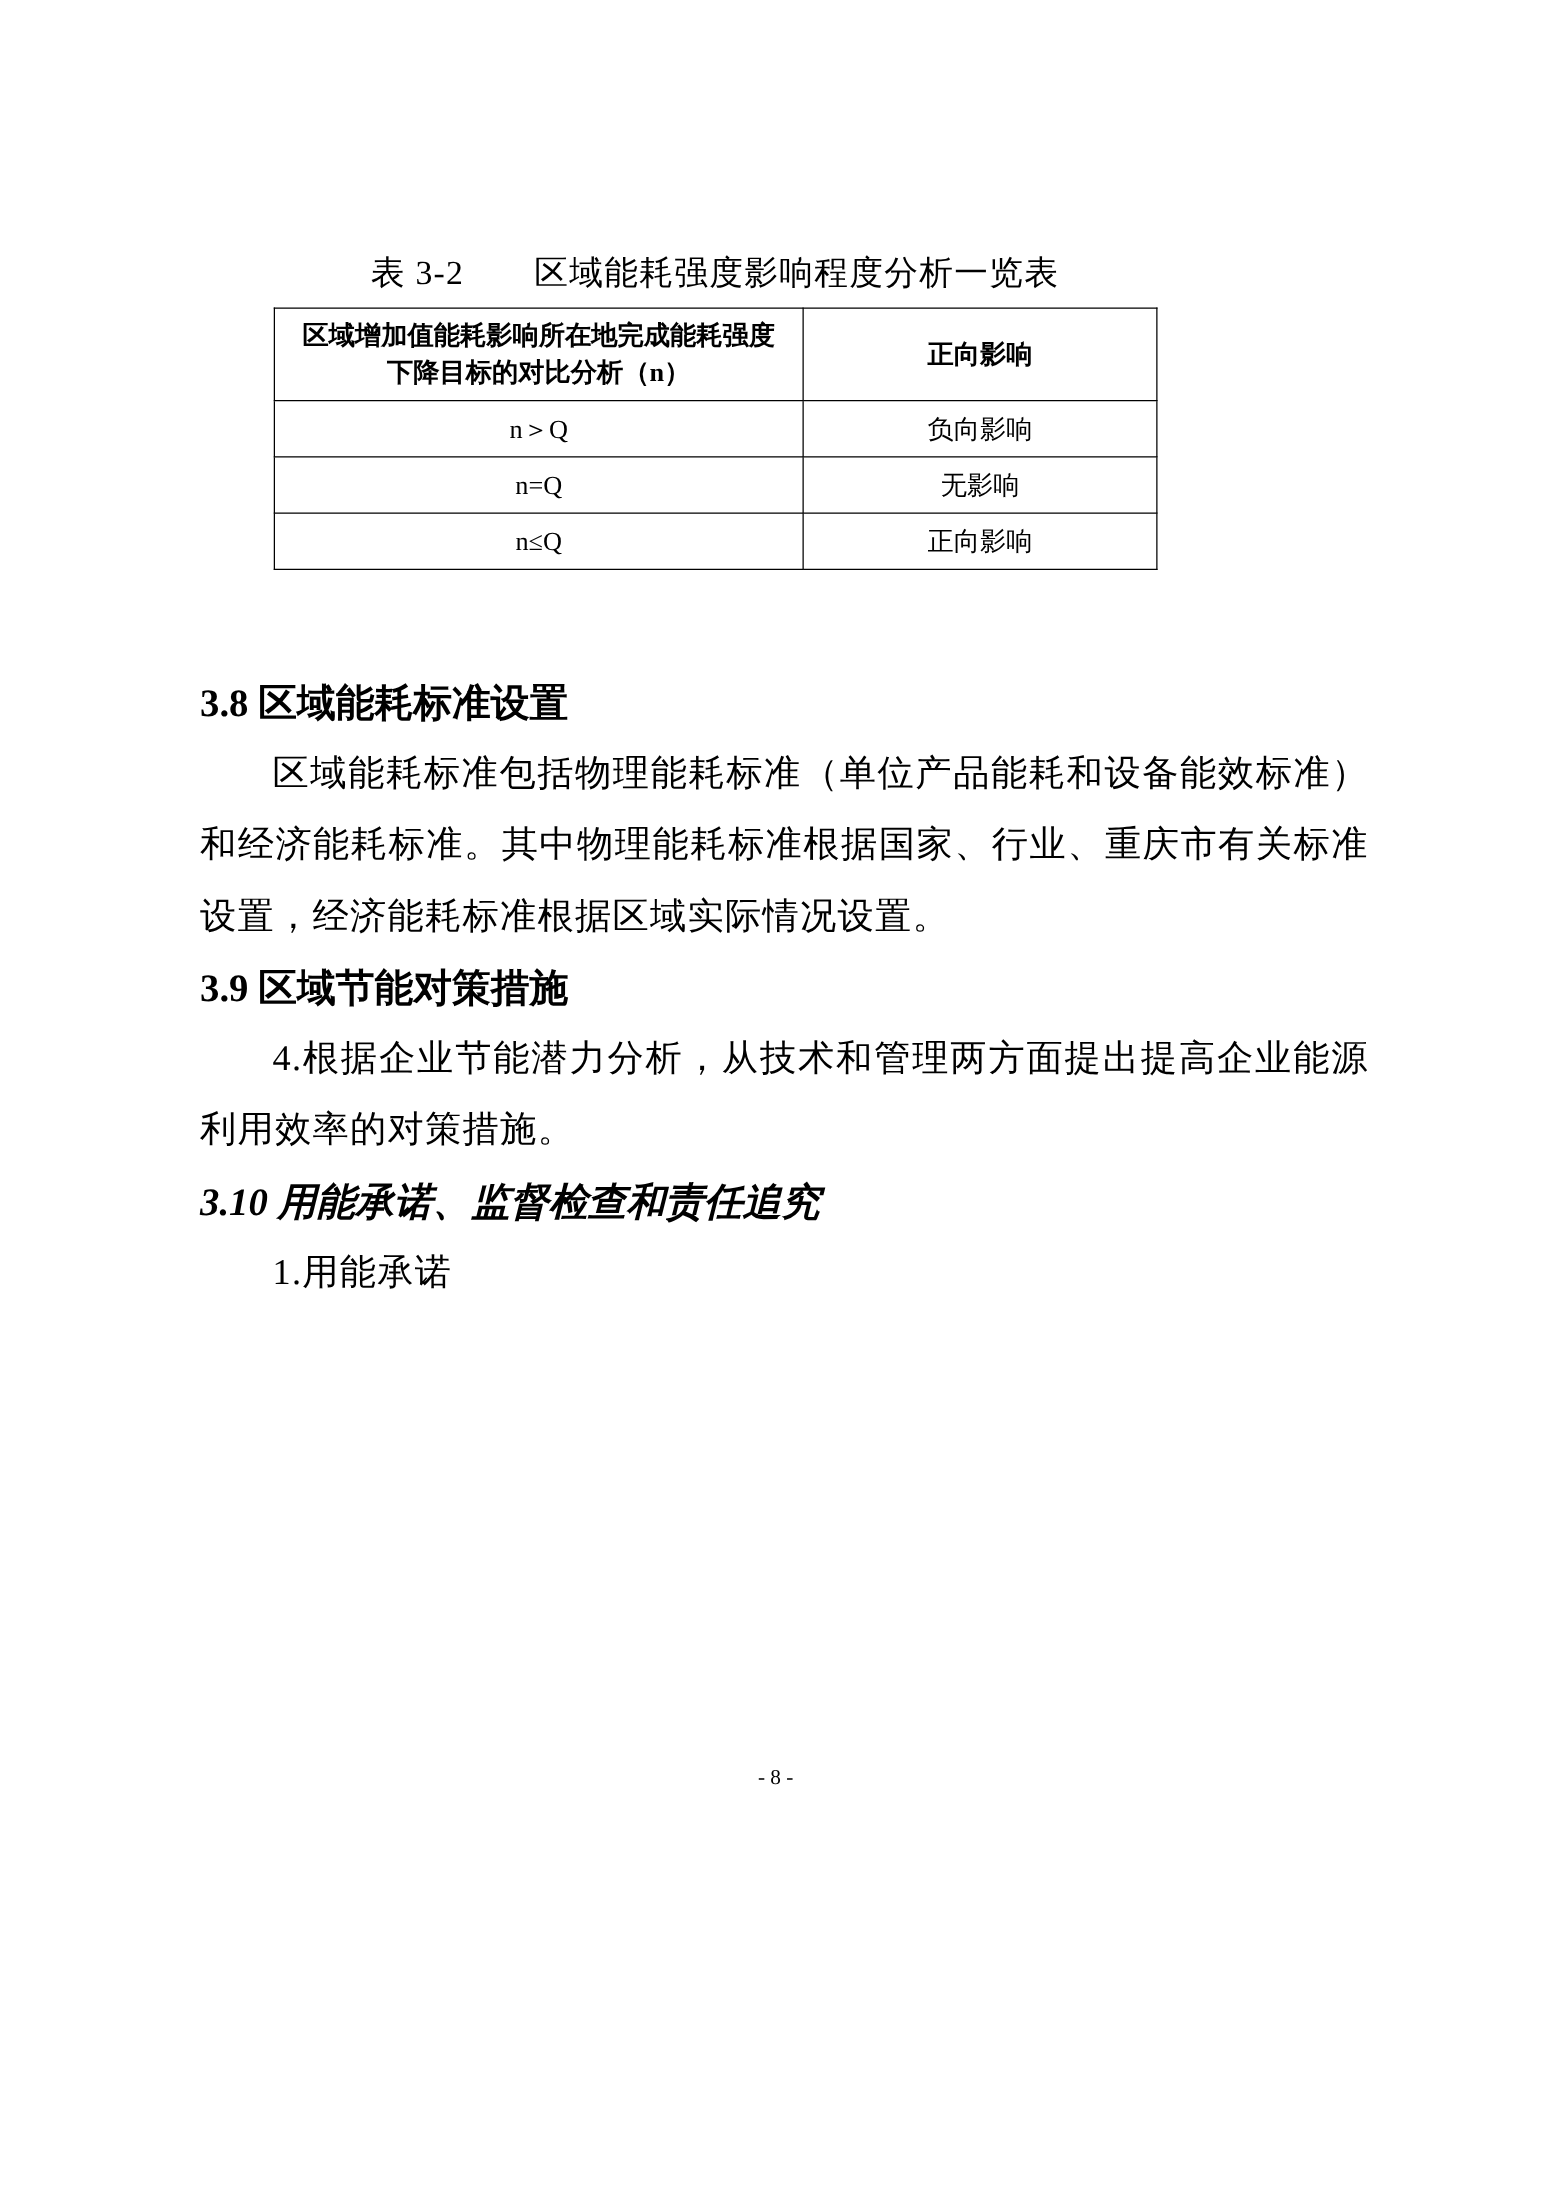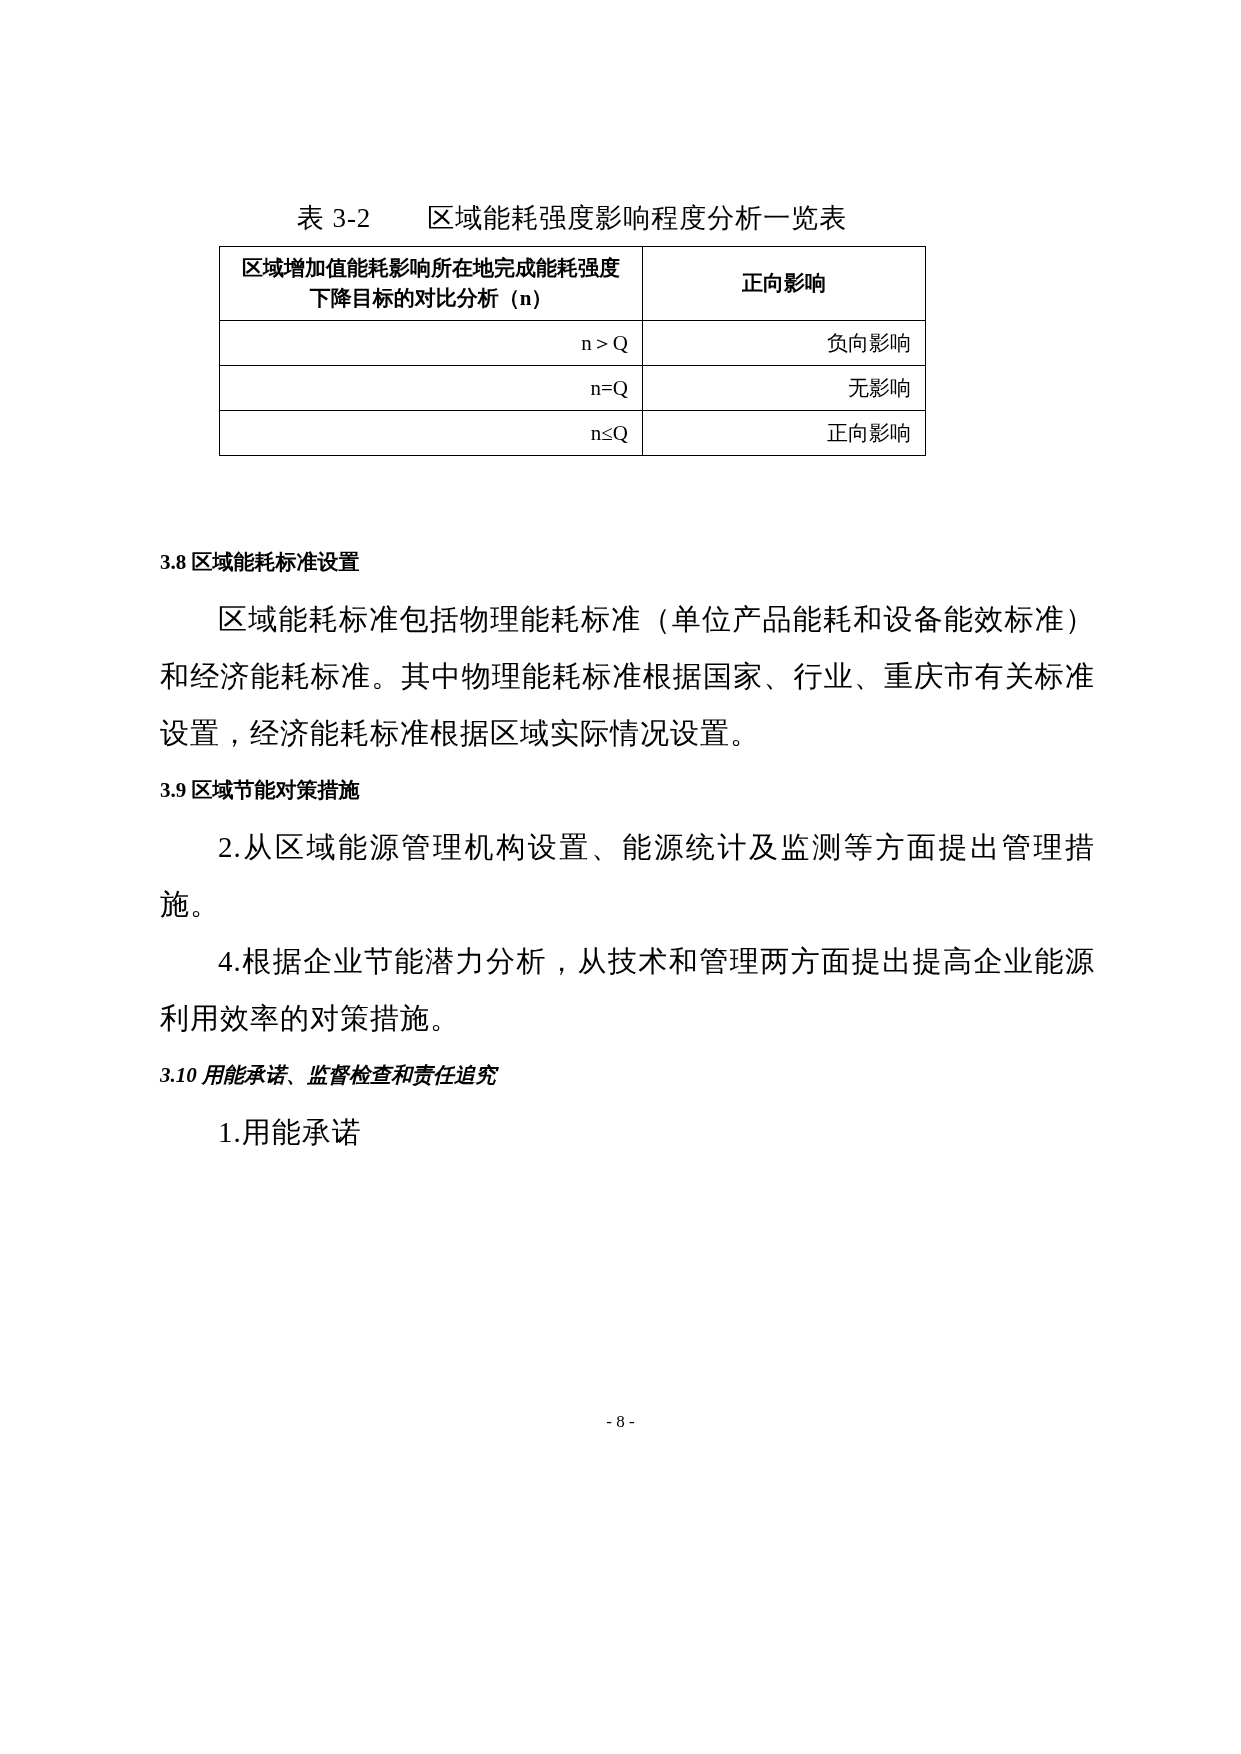--- a/index.html
+++ b/index.html
@@ -46,35 +46,34 @@
     font-size: 21px;
     padding: 6px 14px;
     line-height: 1.45;
   }
   table.data-table th {
     font-weight: bold;
     height: 56px;
   }
   table.data-table td {
     height: 32px;
-    text-align: right;
   }
   col.c1 { width: 423px; }
   col.c2 { width: 283px; }
   .table-note {
     font-size: 17px;
     margin: 10px 0 0 62px;
     line-height: 1.5;
   }
   
   .sections {
     margin-top: 78px;
   }
   .sec-heading {
-    font-size: 21px;
+    font-size: 31px;
     font-weight: bold;
     line-height: 57px;
     margin: 0;
   }
   .sec-heading.kaiti {
     font-style: italic;
   }
   .para {
     font-size: 29px;
     line-height: 57px;
@@ -129,21 +128,20 @@
     </table>
   </div>
 
 
   <div class="sections">
 
     <h3 class="sec-heading">3.8 区域能耗标准设置</h3>
     <p class="para">区域能耗标准包括物理能耗标准（单位产品能耗和设备能效标准）和经济能耗标准。其中物理能耗标准根据国家、行业、重庆市有关标准设置，经济能耗标准根据区域实际情况设置。</p>
 
     <h3 class="sec-heading">3.9 区域节能对策措施</h3>
-    <p class="para">2.从区域能源管理机构设置、能源统计及监测等方面提出管理措施。</p>
     <p class="para">4.根据企业节能潜力分析，从技术和管理两方面提出提高企业能源利用效率的对策措施。</p>
 
     <h3 class="sec-heading kaiti">3.10 用能承诺、监督检查和责任追究</h3>
     <p class="para">1.用能承诺</p>
 
   </div>
 
 </div>
 
 <div class="footer">- 8 -</div>

